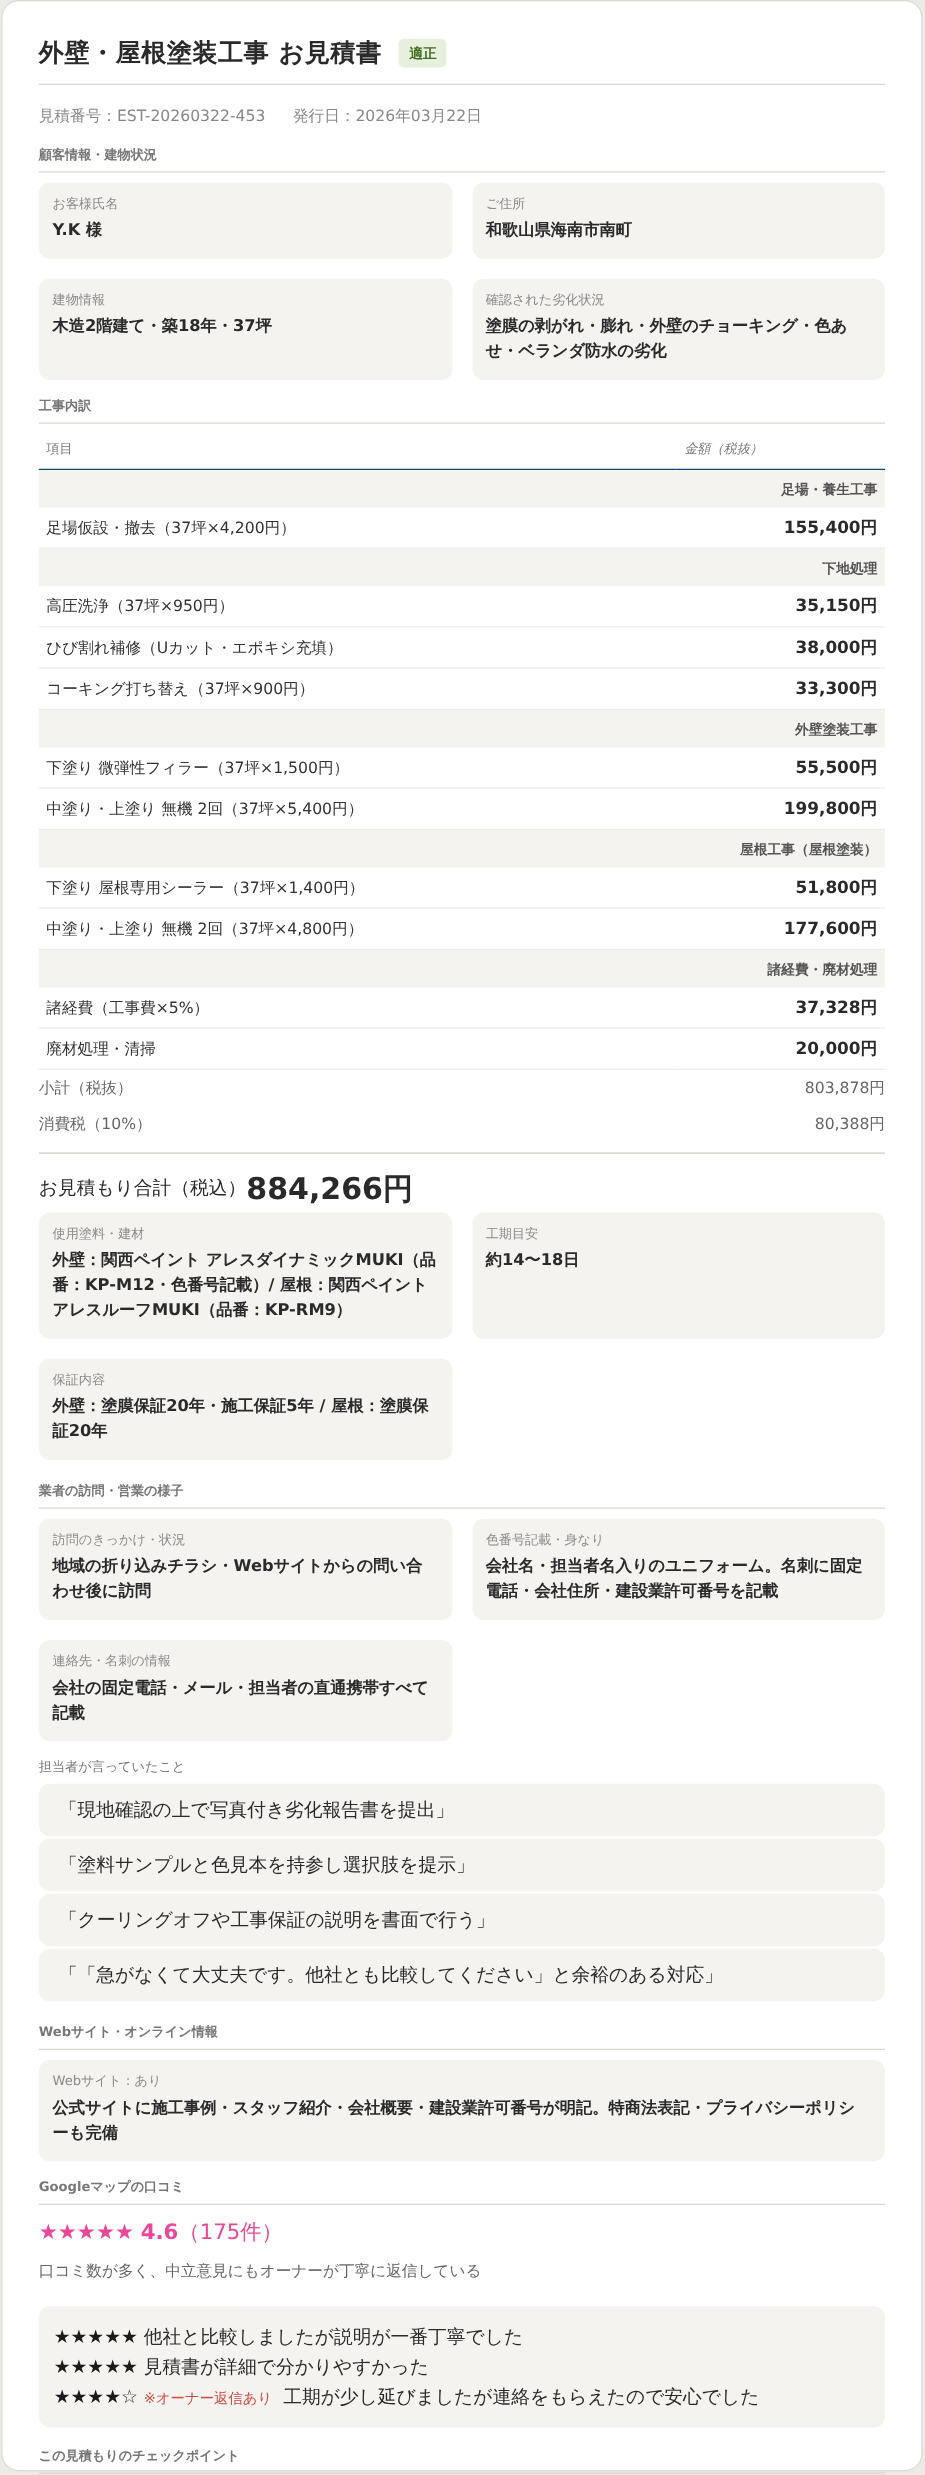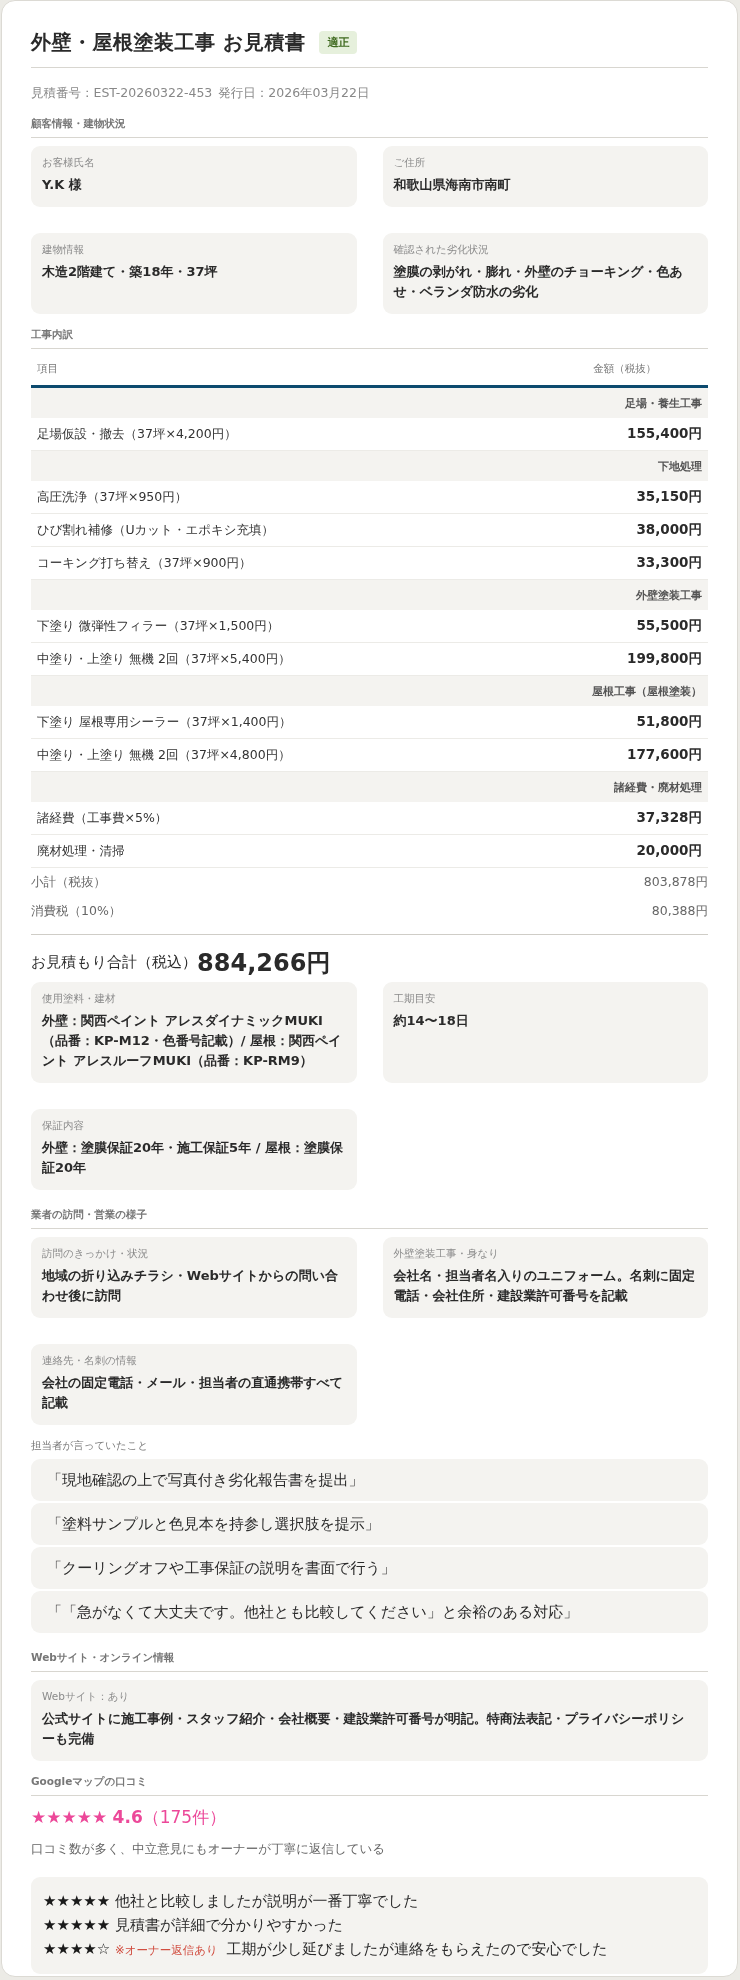--- a/index.html
+++ b/index.html
@@ -19,32 +19,32 @@
     padding: 0 29px 0 29px;
   }
   .title-row { display: flex; align-items: center; padding-top: 16px; height: 66px; }
   .title { font-size: 20px; font-weight: bold; color: #2a2a2a; letter-spacing: 0.5px; }
   .badge {
     margin-left: 14px; background: #e6f0dc; color: #3f6a1f;
     font-size: 11px; font-weight: bold; padding: 4px 8px; border-radius: 4px;
   }
   .hr { height: 1px; background: #d8d6d0; }
   .meta { font-size: 12.5px; color: #888; margin-top: 17px; height: 18px; }
-  .meta span + span { margin-left: 2px; }
+  .meta span + span { margin-left: 18px; }
   .sec-label { font-size: 10.5px; font-weight: bold; color: #777; margin-top: 12px; padding-bottom: 6px; border-bottom: 1px solid #d8d6d0; }
   .sec-label.plain { border-bottom: none; font-weight: normal; }
-  .grid { display: grid; grid-template-columns: 1fr 1fr; gap: 26px; margin-top: 8px; }
+  .grid { display: grid; grid-template-columns: 1fr 1fr; gap: 16px; margin-top: 8px; }
   .box { background: #f4f3f0; border-radius: 9px; padding: 10px 11px 12px; }
   .box .lbl { font-size: 10.5px; color: #8a8a8a; margin-bottom: 5px; }
   .box .val { font-size: 13px; font-weight: bold; color: #2a2a2a; line-height: 20px; }
   .box.tall { min-height: 74px; }
 
   table { width: 100%; border-collapse: collapse; margin-top: 2px; }
-  th { font-size: 10.5px; font-weight: normal; color: #777; text-align: left; padding: 11px 6px 9px; border-bottom: 3px solid #0c4a6e; }
-  th.r { text-align: center; }
+  th { font-size: 10.5px; font-weight: normal; color: #777; text-align: left; padding: 11px 6px 9px; border-bottom: 1px solid #0c4a6e; }
+  th.r { text-align: left; font-style: italic; }
   tr.cat td { background: #f4f3f0; text-align: right; font-size: 11px; font-weight: bold; color: #555; padding: 8px 6px 7px; height: 29px; }
   tr.item td { font-size: 12.5px; color: #333; padding: 7px 6px; height: 30px; border-bottom: 1px solid #ecebe7; }
   tr.item td.amt { text-align: right; font-weight: bold; font-size: 13.5px; color: #2a2a2a; }
   tr.item.last td { border-bottom: 1px solid #ecebe7; }
   .sum-row { display: flex; justify-content: space-between; font-size: 12.5px; color: #666; height: 29px; align-items: center; }
   .total-row { display: flex; justify-content: flex-start; align-items: center; margin-top: 8px; padding-top: 12px; border-top: 1px solid #cfcdc7; height: 44px; }
   .total-row .tl { font-size: 15px; color: #2a2a2a; }
   .total-row .tv { font-size: 24px; font-weight: bold; color: #2a2a2a; }
 
   .quote { background: #f4f3f0; border-radius: 9px; padding: 12px 16px; font-size: 15px; color: #2a2a2a; margin-top: 2px; height: 42px; display: flex; align-items: center; }
@@ -191,21 +191,21 @@
     </div>
   </div>
 
   <div class="sec-label" style="margin-top:18px">業者の訪問・営業の様子</div>
   <div class="grid">
     <div class="box">
       <div class="lbl">訪問のきっかけ・状況</div>
       <div class="val">地域の折り込みチラシ・Webサイトからの問い合わせ後に訪問</div>
     </div>
     <div class="box">
-      <div class="lbl">外壁塗装工事・身なり</div>
+      <div class="lbl">色番号記載・身なり</div>
       <div class="val">会社名・担当者名入りのユニフォーム。名刺に固定電話・会社住所・建設業許可番号を記載</div>
     </div>
     <div class="box">
       <div class="lbl">連絡先・名刺の情報</div>
       <div class="val">会社の固定電話・メール・担当者の直通携帯すべて記載</div>
     </div>
   </div>
 
   <div class="sec-label plain" style="margin-top:14px;padding-bottom:0">担当者が言っていたこと</div>
   <div style="margin-top:6px">

